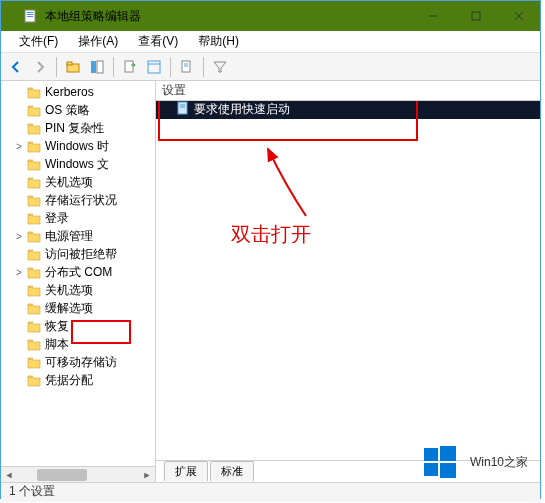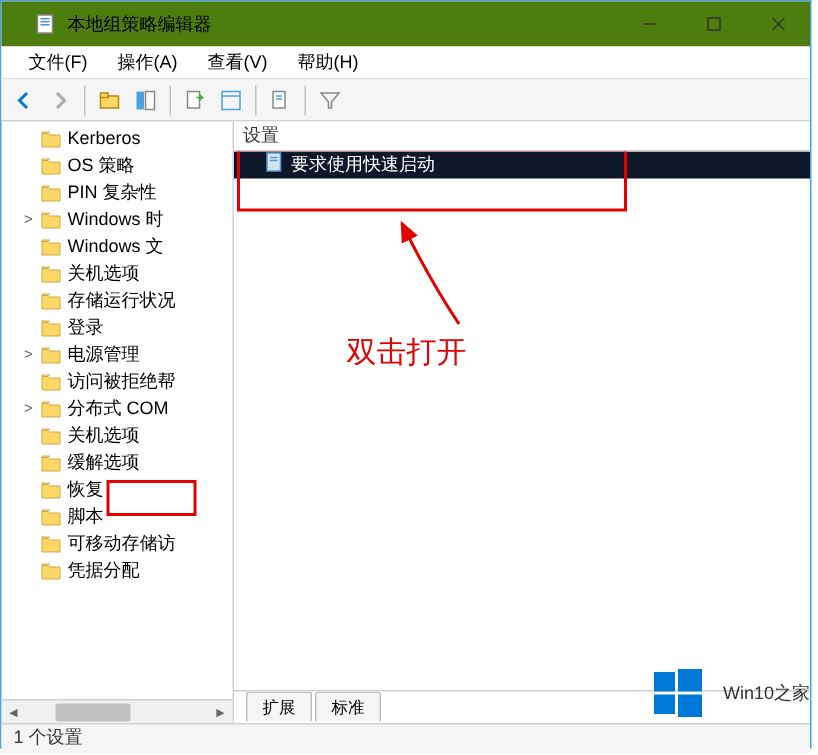--- a/index.html
+++ b/index.html
@@ -29,21 +29,21 @@
 .right{flex:1;display:flex;flex-direction:column;position:relative}
 .list-header{height:20px;border-bottom:1px solid #d0d0d0;display:flex;align-items:center;padding-left:6px;color:#333;background:#fff}
 .list-body{flex:1;position:relative;overflow:hidden}
 .list-row{height:18px;display:flex;align-items:flex-start;padding-left:20px;background:#0f172a;color:#fff}
 .row-ic{width:14px;height:14px;margin-right:4px}
 .tabs{height:22px;border-top:1px solid #d0d0d0;display:flex;align-items:flex-start;padding-left:8px;gap:2px;background:#fff}
 .tab{padding:2px 10px;border:1px solid #c0c0c0;border-bottom:none;background:#f5f5f5;font-size:11px;border-radius:2px 2px 0 0}
 .statusbar{height:20px;border-top:1px solid #d0d0d0;display:flex;align-items:flex-start;padding-left:8px;background:#f5f5f5;font-size:11px;color:#333}
 .annotation-text{position:absolute;color:#e20000;font-size:20px;font-family:"SimSun",serif}
 .annotation-arrow{position:absolute}
-.watermark{position:absolute;right:0;bottom:18px;display:flex;align-items:center;gap:12px;font-size:18px;color:#333;font-weight:500}
+.watermark{position:absolute;right:12px;bottom:18px;display:flex;align-items:center;gap:12px;font-size:18px;color:#333;font-weight:500}
 .tree-scroll-h{position:absolute;bottom:0;left:0;right:0;height:16px;background:#f0f0f0;border-top:1px solid #d0d0d0;display:flex;align-items:center}
 .sc-btn{width:16px;height:14px;display:flex;align-items:center;justify-content:center;color:#666;font-size:9px}
 .sc-track{flex:1;height:14px;position:relative}
 .sc-thumb{position:absolute;left:20px;width:50px;height:12px;top:1px;background:#c0c0c0;border-radius:2px}
 </style>
 </head>
 <body>
 
 <div class="window">
 

